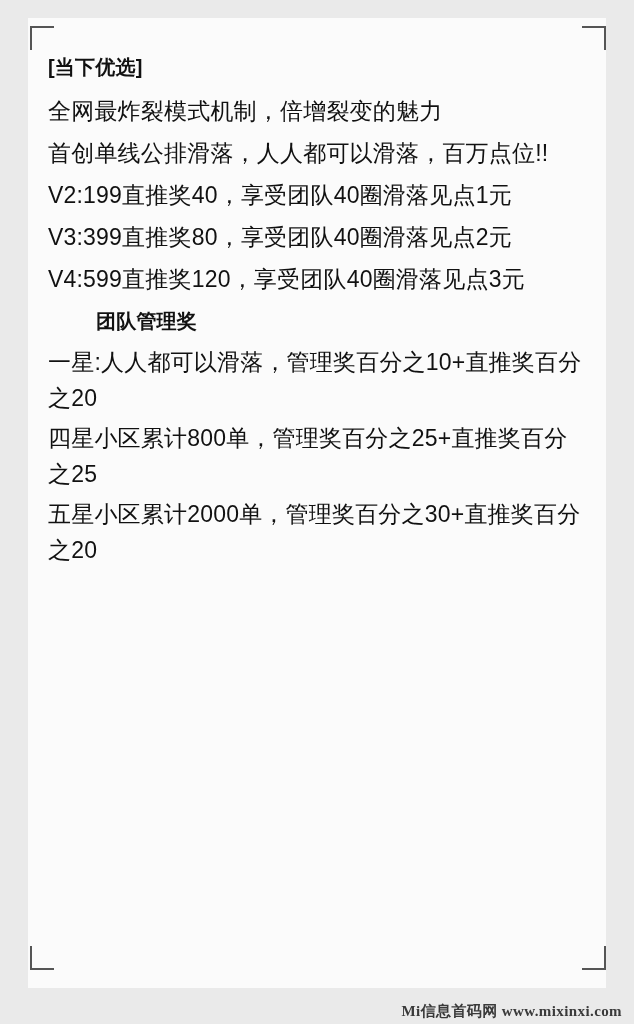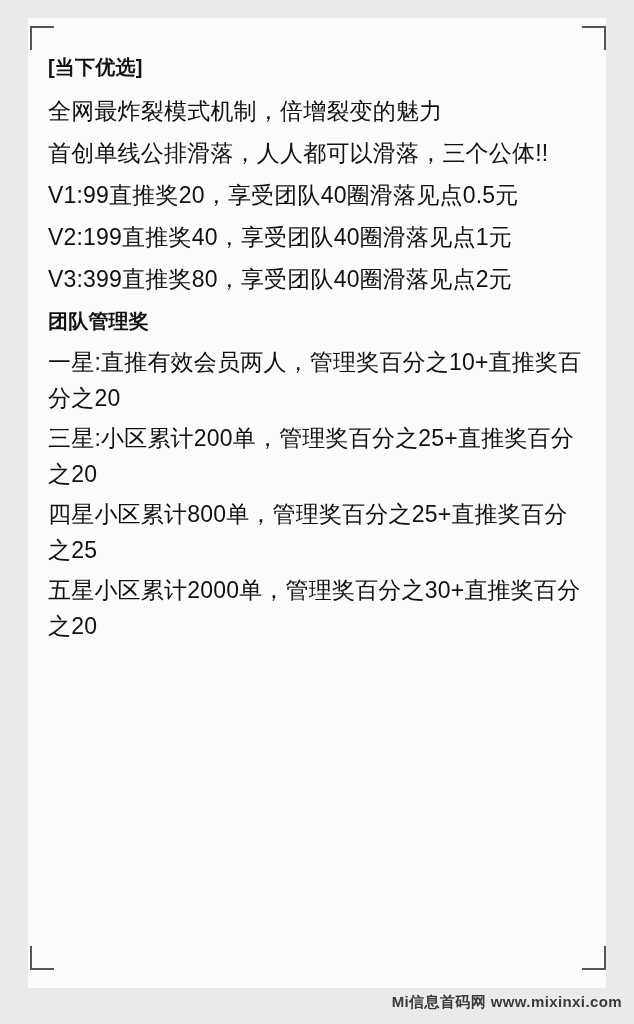--- a/index.html
+++ b/index.html
@@ -58,33 +58,34 @@
     font-weight: 500;
   }
   .para.title {
     font-weight: 700;
     font-size: 20px;
     margin-bottom: 6px;
   }
   .para.heading {
     font-weight: 700;
     font-size: 20px;
+    margin-left: 48px;
   }
   .para.tight {
     line-height: 36px;
   }
   .watermark {
     position: absolute;
     right: 12px;
-    bottom: 12px;
+    bottom: 3px;
     font-size: 15px;
     color: #3a3a3a;
     font-weight: 700;
     letter-spacing: 0.4px;
-    font-family: Liberation Sans, sans-serif;
+    font-family: Liberation Serif, serif;
   }
   .watermark .wm-url {
     font-weight: 700;
   }
 </style>
 </head>
 <body>
 
 <div id="page">
 
@@ -93,30 +94,29 @@
   <div class="crop tl"></div>
   <div class="crop tr"></div>
   <div class="crop bl"></div>
   <div class="crop br"></div>
 
   <div class="content">
 
     <p class="para title">[当下优选]</p>
 
     <p class="para">全网最炸裂模式机制，倍增裂变的魅力</p>
-    <p class="para">首创单线公排滑落，人人都可以滑落，三个公体!!</p>
+    <p class="para">首创单线公排滑落，人人都可以滑落，百万点位!!</p>
 
-    <p class="para">V1:99直推奖20，享受团队40圈滑落见点0.5元</p>
     <p class="para">V2:199直推奖40，享受团队40圈滑落见点1元</p>
     <p class="para">V3:399直推奖80，享受团队40圈滑落见点2元</p>
+    <p class="para">V4:599直推奖120，享受团队40圈滑落见点3元</p>
 
     <p class="para heading">团队管理奖</p>
 
-    <p class="para tight">一星:直推有效会员两人，管理奖百分之10+直推奖百分之20</p>
-    <p class="para tight">三星:小区累计200单，管理奖百分之25+直推奖百分之20</p>
+    <p class="para tight">一星:人人都可以滑落，管理奖百分之10+直推奖百分之20</p>
     <p class="para tight">四星小区累计800单，管理奖百分之25+直推奖百分之25</p>
     <p class="para tight">五星小区累计2000单，管理奖百分之30+直推奖百分之20</p>
 
   </div>
 
   <div class="watermark">
     <span>Mi信息首码网</span>
     <span class="wm-url">www.mixinxi.com</span>
   </div>
 

